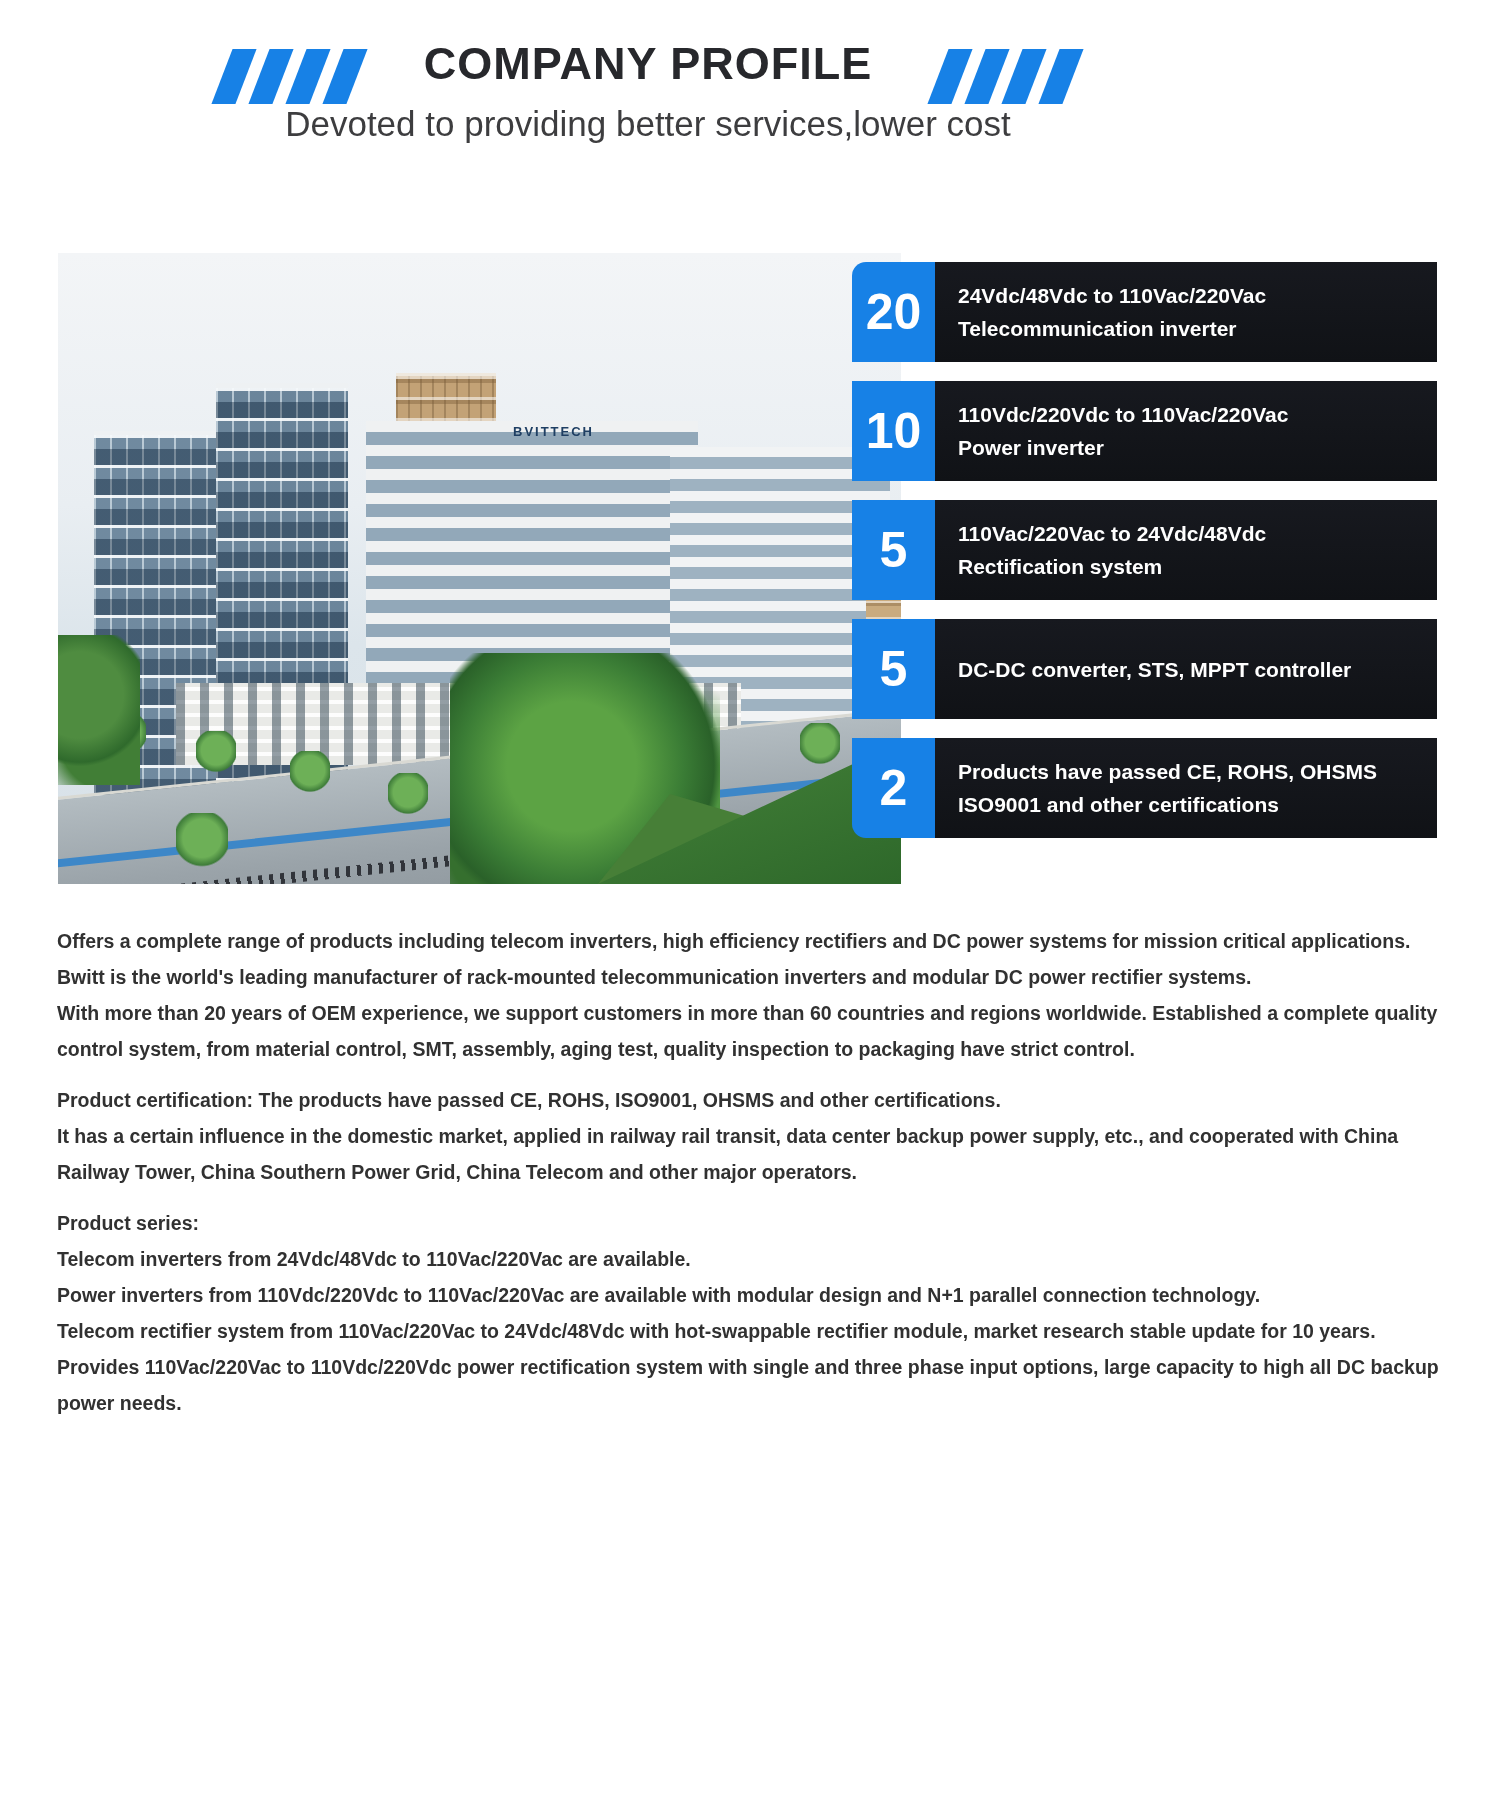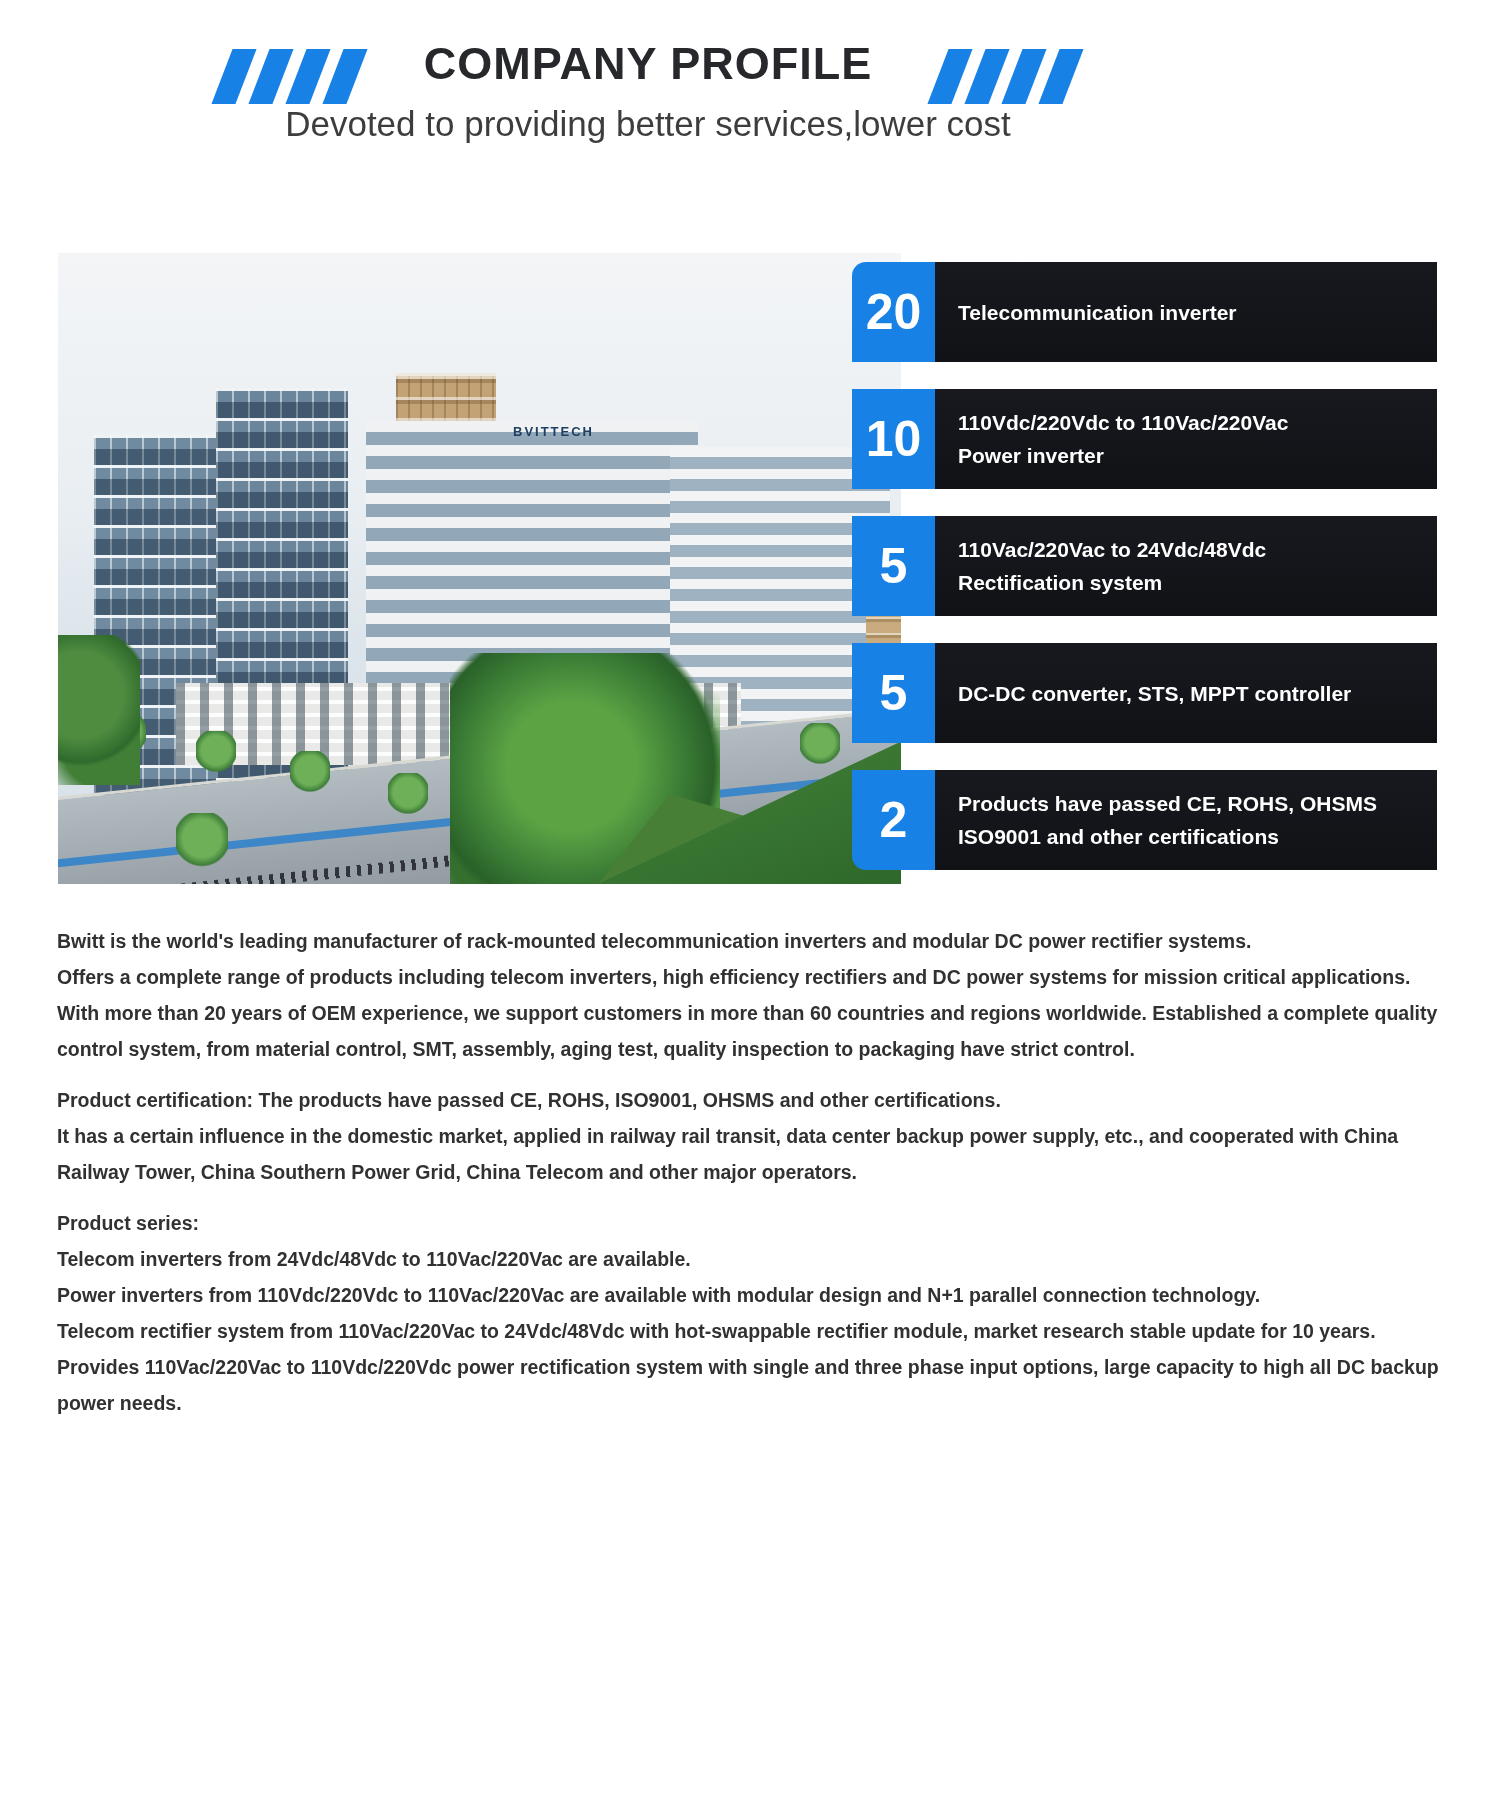--- a/index.html
+++ b/index.html
@@ -60,21 +60,21 @@
   .bigTree{left:392px;top:400px;width:270px;height:270px;
            background:radial-gradient(circle at 45% 42%,#5ca344 0 30%,#3a7c35 52%,#2a6129 66%,transparent 70%),
                       radial-gradient(circle at 72% 62%,#4e9440 0 36%,transparent 58%),
                       radial-gradient(circle at 28% 68%,#356f2e 0 30%,transparent 52%);}
   .grassBR{right:-20px;bottom:-10px;width:420px;height:180px;
            background:linear-gradient(160deg,#4c8a3e,#2c6629);clip-path:polygon(18% 100%,100% 10%,100% 100%,0 100%);}
   .grassBL{left:540px;bottom:0;width:240px;height:90px;background:#477f37;clip-path:polygon(0 100%,30% 0,100% 55%,100% 100%);}
 
   
   .stats{position:absolute;left:852px;top:262px;width:585px;}
-  .stat-row{position:relative;display:flex;height:100px;margin-bottom:27px;}
+  .stat-row{position:relative;display:flex;height:100px;margin-bottom:19px;}
   .stat-row:last-child{margin-bottom:0;}
   .stat-num{flex:0 0 83px;display:flex;align-items:center;justify-content:center;
             background:var(--color-accent,#1781e6);color:#ffffff;font-size:50px;font-weight:700;}
   .stat-num.first{border-top-left-radius:14px;}
   .stat-num.last{border-bottom-left-radius:14px;}
   .stat-label{flex:1;display:flex;flex-direction:column;justify-content:center;
               background:linear-gradient(180deg,var(--color-panel,#17191f),#101216);
               color:#ffffff;font-size:21px;font-weight:700;line-height:33px;padding-left:23px;}
   .stat-label div:empty{display:none;}
 
@@ -218,20 +218,21 @@
     <div class="treeL"></div>
     <div class="bigTree"></div>
     <div class="grassBL"></div>
     <div class="grassBR"></div>
   </div>
 
   <div class="stats">
     <div class="stat-row">
       <div class="stat-num first">20</div>
       <div class="stat-label">
+          <div>24Vdc/48Vdc to 110Vac/220Vac</div>
           <div>Telecommunication inverter</div>
         </div>
     </div>
     <div class="stat-row">
       <div class="stat-num">10</div>
       <div class="stat-label">
           <div>110Vdc/220Vdc to 110Vac/220Vac</div>
           <div>Power inverter</div>
         </div>
     </div>
@@ -252,22 +253,22 @@
       <div class="stat-num last">2</div>
       <div class="stat-label">
           <div>Products have passed CE, ROHS, OHSMS</div>
           <div>ISO9001 and other certifications</div>
         </div>
     </div>
   </div>
 
   <div class="about">
     <div class="para">
+      <div>Offers a complete range of products including telecom inverters, high efficiency rectifiers and DC power systems for mission critical applications.</div>
       <div>Bwitt is the world's leading manufacturer of rack-mounted telecommunication inverters and modular DC power rectifier systems.</div>
-      <div>Offers a complete range of products including telecom inverters, high efficiency rectifiers and DC power systems for mission critical applications.</div>
       <div>With more than 20 years of OEM experience, we support customers in more than 60 countries and regions worldwide. Established a complete quality control system, from material control, SMT, assembly, aging test, quality inspection to packaging have strict control.</div>
     </div>
     <div class="para">
       <div>Product certification: The products have passed CE, ROHS, ISO9001, OHSMS and other certifications.</div>
       <div>It has a certain influence in the domestic market, applied in railway rail transit, data center backup power supply, etc., and cooperated with China Railway Tower, China Southern Power Grid, China Telecom and other major operators.</div>
     </div>
     <div class="para">
       <div>Product series:</div>
       <div>Telecom inverters from 24Vdc/48Vdc to 110Vac/220Vac are available.</div>
       <div>Power inverters from 110Vdc/220Vdc to 110Vac/220Vac are available with modular design and N+1 parallel connection technology.</div>

